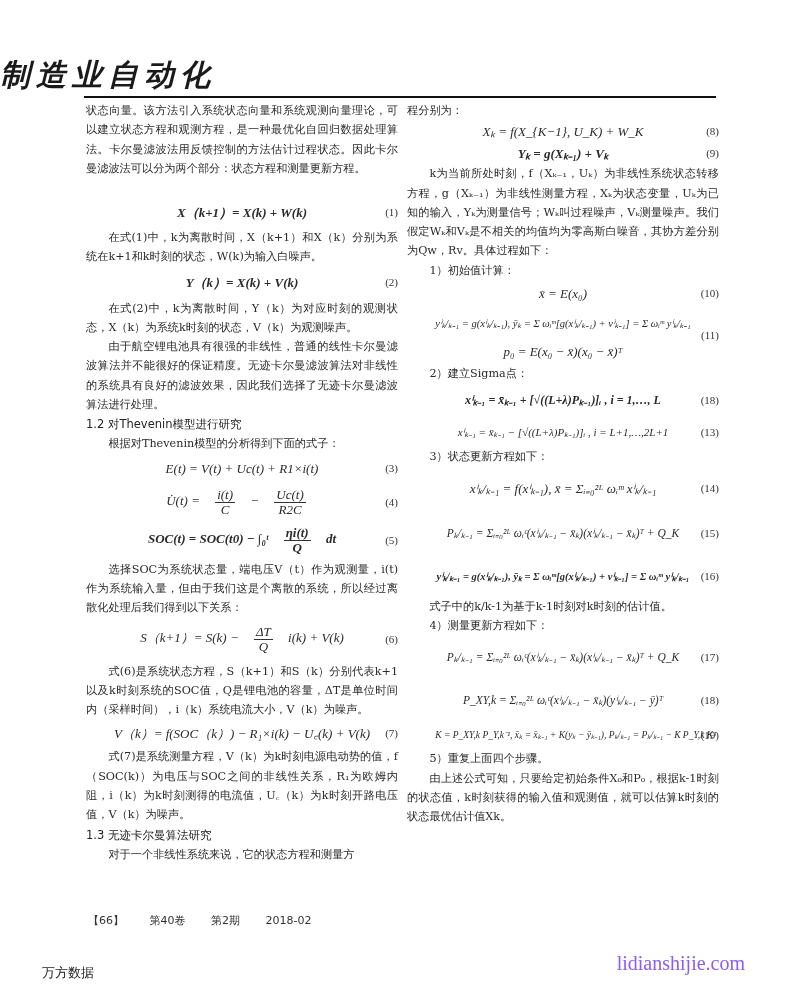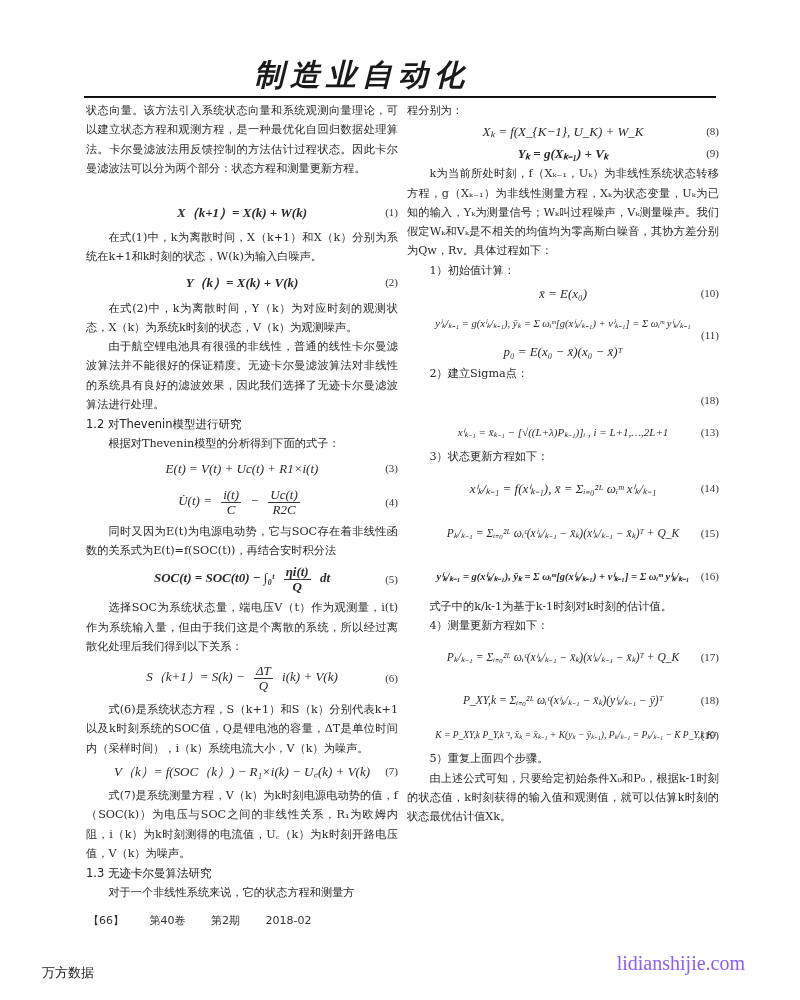--- a/index.html
+++ b/index.html
@@ -1,18 +1,18 @@
 <!DOCTYPE html>
 <html><head>
 <meta charset="utf-8">
 <style>
   html,body{margin:0;padding:0;background:#fff;}
   body{width:800px;height:1000px;position:relative;overflow:hidden;
        font-family:"DejaVu Serif","Liberation Serif",serif;color:#2a2a2a;}
-  .masthead{position:absolute;left:0;top:55px;width:724px;height:40px;text-align:center;}
+  .masthead{position:absolute;left:0;top:55px;width:724px;height:40px;}
   .masthead-title{font-family:"DejaVu Serif",serif;font-size:30px;font-weight:bold;
        letter-spacing:6px;color:#1a1a1a;font-style:italic;line-height:40px;}
   .rule{position:absolute;left:84px;top:96px;width:632px;height:2px;background:#111;}
   .col{position:absolute;top:101px;width:312px;font-size:11.2px;line-height:19.3px;}
   .col.left{left:86px;}
   .col.right{left:407px;width:312px;}
   .p{margin:0;text-align:justify;}
   .indent{text-indent:2em;}
   .eq{position:relative;display:flex;align-items:center;justify-content:center;
       font-family:"Liberation Serif",serif;font-style:italic;margin:0;}
@@ -21,21 +21,21 @@
   .eq.bold .expr{font-weight:bold;}
   .heading{font-family:"DejaVu Sans","Liberation Sans",sans-serif;font-size:11.5px;
       margin:0;line-height:20px;color:#222;}
   .footer-page{position:absolute;left:88px;top:913px;font-family:"DejaVu Sans",sans-serif;
       font-size:11px;color:#333;word-spacing:8px;}
   .footer-page span{margin-right:14px;}
   .wanfang{position:absolute;left:42px;top:964px;font-size:13px;color:#222;
       font-family:"DejaVu Sans",sans-serif;}
   .watermark{position:absolute;right:55px;top:952px;font-size:20px;color:#8b5cf6;
       font-family:Liberation Serif, serif;}
-  .frac{display:inline-flex;flex-direction:column;align-items:center;vertical-align:middle;margin:0 6px;}
+  .frac{display:inline-flex;flex-direction:column;align-items:center;vertical-align:middle;margin:0 12px;}
   .frac .n{border-bottom:1px solid #333;padding:0 2px;line-height:14px;}
   .frac .d{line-height:14px;}
 </style>
 </head>
 <body>
 
 <div class="masthead">
   <span class="masthead-title">制造业自动化</span>
 </div>
 <div class="rule"></div>
@@ -67,21 +67,20 @@
           <span class="d">C</span>
         </span>
       <span>−</span>
       <span class="frac">
           <span class="n">Uc(t)</span>
           <span class="d">R2C</span>
         </span>
     </span>
     <span class="num">(4)</span>
   </div>
-  <p class="p indent">同时又因为E(t)为电源电动势，它与SOC存在着非线性函数的关系式为E(t)=f(SOC(t))，再结合安时积分法</p>
   <div class="eq bold" style="height:38px;">
     <span class="expr">
       <span>SOC(t) = SOC(t0) − ∫₀ᵗ</span>
       <span class="frac">
           <span class="n">ηi(t)</span>
           <span class="d">Q</span>
         </span>
       <span>dt</span>
     </span>
     <span class="num">(5)</span>
@@ -126,20 +125,21 @@
   </div>
   <div class="eq" style="height:32px;font-size:10px;">
     <span class="expr" style="font-size:10.5px;">yⁱₖ/ₖ₋₁ = g(xⁱₖ/ₖ₋₁), ȳₖ = Σ ωᵢᵐ[g(xⁱₖ/ₖ₋₁) + vⁱₖ₋₁] = Σ ωᵢᵐ yⁱₖ/ₖ₋₁</span>
   </div>
   <div class="eq" style="height:24px;">
     <span class="expr">p₀ = E(x₀ − x̄)(x₀ − x̄)ᵀ</span>
     <span class="num" style="top:-14px;">(11)</span>
   </div>
   <p class="p indent">2）建立Sigma点：</p>
   <div class="eq bold" style="height:34px;">
+    <span class="expr" style="font-size:12px;">xⁱₖ₋₁ = x̄ₖ₋₁ + [√((L+λ)Pₖ₋₁)]ᵢ , i = 1,…, L</span>
     <span class="num">(18)</span>
   </div>
   <div class="eq" style="height:30px;">
     <span class="expr" style="font-size:11px;">xⁱₖ₋₁ = x̄ₖ₋₁ − [√((L+λ)Pₖ₋₁)]ᵢ , i = L+1,…,2L+1</span>
     <span class="num">(13)</span>
   </div>
   <p class="p indent">3）状态更新方程如下：</p>
   <div class="eq" style="height:44px;">
     <span class="expr">xⁱₖ/ₖ₋₁ = f(xⁱₖ₋₁), x̄ = Σᵢ₌₀²ᴸ ωᵢᵐ xⁱₖ/ₖ₋₁</span>
     <span class="num">(14)</span>

